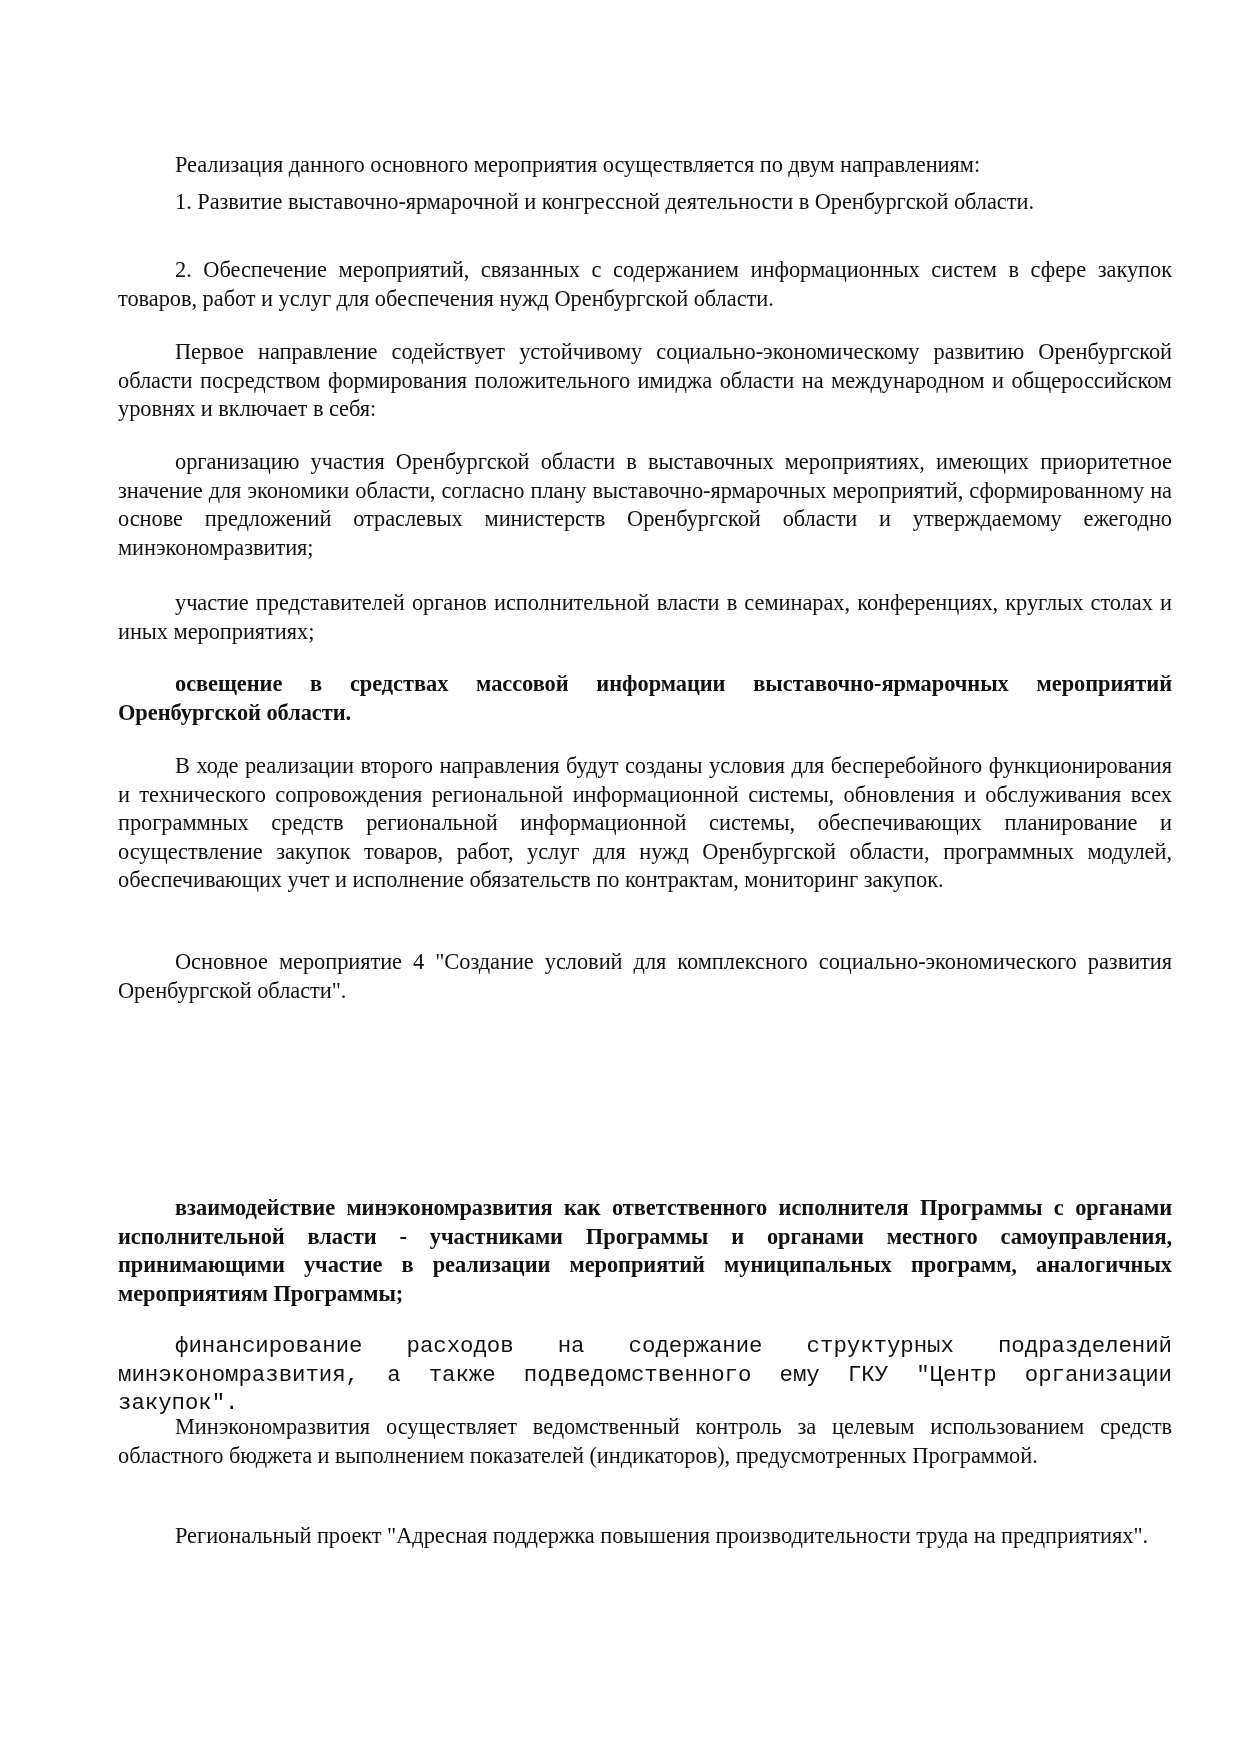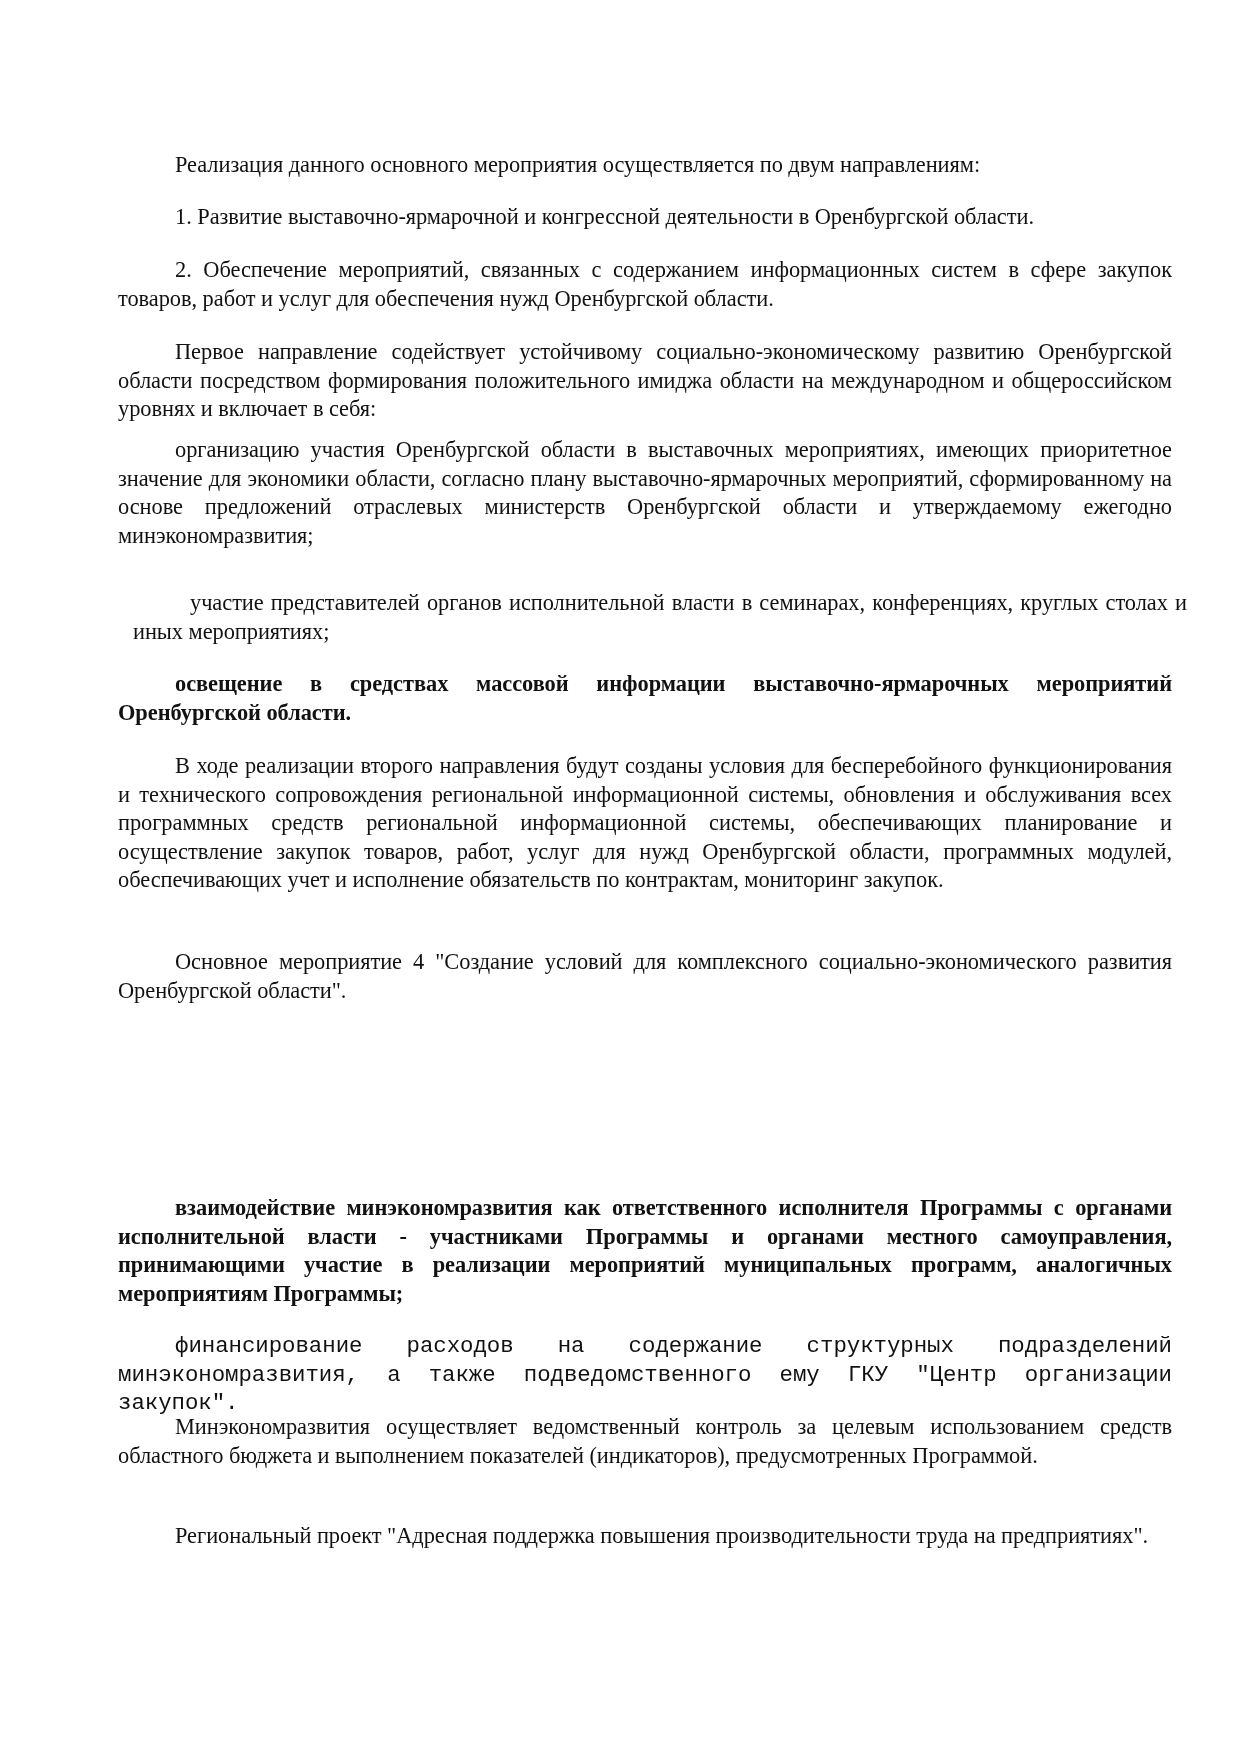--- a/index.html
+++ b/index.html
@@ -36,25 +36,25 @@
     }
     .para.last-line-left {
       text-align-last: left;
     }
   </style>
 </head>
 <body>
 
 <div class="page">
   <p class="para last-line-left" style="top:151px;">Реализация данного основного мероприятия осуществляется по двум направлениям:</p>
-  <p class="para last-line-left" style="top:203px;">1. Развитие выставочно-ярмарочной и конгрессной деятельности в Оренбургской области.</p>
+  <p class="para last-line-left" style="top:188px;">1. Развитие выставочно-ярмарочной и конгрессной деятельности в Оренбургской области.</p>
   <p class="para last-line-left" style="top:256px;">2. Обеспечение мероприятий, связанных с содержанием информационных систем в сфере закупок товаров, работ и услуг для обеспечения нужд Оренбургской области.</p>
   <p class="para last-line-left" style="top:338px;">Первое направление содействует устойчивому социально-экономическому развитию Оренбургской области посредством формирования положительного имиджа области на международном и общероссийском уровнях и включает в себя:</p>
-  <p class="para last-line-left" style="top:436px;">организацию участия Оренбургской области в выставочных мероприятиях, имеющих приоритетное значение для экономики области, согласно плану выставочно-ярмарочных мероприятий, сформированному на основе предложений отраслевых министерств Оренбургской области и утверждаемому ежегодно минэкономразвития;</p>
-  <p class="para last-line-left" style="top:589px;margin-left:15px;">участие представителей органов исполнительной власти в семинарах, конференциях, круглых столах и иных мероприятиях;</p>
+  <p class="para last-line-left" style="top:448px;">организацию участия Оренбургской области в выставочных мероприятиях, имеющих приоритетное значение для экономики области, согласно плану выставочно-ярмарочных мероприятий, сформированному на основе предложений отраслевых министерств Оренбургской области и утверждаемому ежегодно минэкономразвития;</p>
+  <p class="para last-line-left" style="top:589px;">участие представителей органов исполнительной власти в семинарах, конференциях, круглых столах и иных мероприятиях;</p>
   <p class="para last-line-left" style="top:670px;font-weight:bold;">освещение в средствах массовой информации выставочно-ярмарочных мероприятий Оренбургской области.</p>
   <p class="para last-line-left" style="top:752px;">В ходе реализации второго направления будут созданы условия для бесперебойного функционирования и технического сопровождения региональной информационной системы, обновления и обслуживания всех программных средств региональной информационной системы, обеспечивающих планирование и осуществление закупок товаров, работ, услуг для нужд Оренбургской области, программных модулей, обеспечивающих учет и исполнение обязательств по контрактам, мониторинг закупок.</p>
   <p class="para last-line-left" style="top:948px;">Основное мероприятие 4 "Создание условий для комплексного социально-экономического развития Оренбургской области".</p>
   <p class="para last-line-left" style="top:1194px;font-weight:bold;">взаимодействие минэкономразвития как ответственного исполнителя Программы с органами исполнительной власти - участниками Программы и органами местного самоуправления, принимающими участие в реализации мероприятий муниципальных программ, аналогичных мероприятиям Программы;</p>
   <p class="para last-line-left" style="top:1332px;font-family:Liberation Mono, monospace;">финансирование расходов на содержание структурных подразделений минэкономразвития, а также подведомственного ему ГКУ "Центр организации закупок".</p>
   <p class="para last-line-left" style="top:1413px;">Минэкономразвития осуществляет ведомственный контроль за целевым использованием средств областного бюджета и выполнением показателей (индикаторов), предусмотренных Программой.</p>
   <p class="para last-line-left" style="top:1522px;">Региональный проект "Адресная поддержка повышения производительности труда на предприятиях".</p>
 </div>
 
 </body></html>

